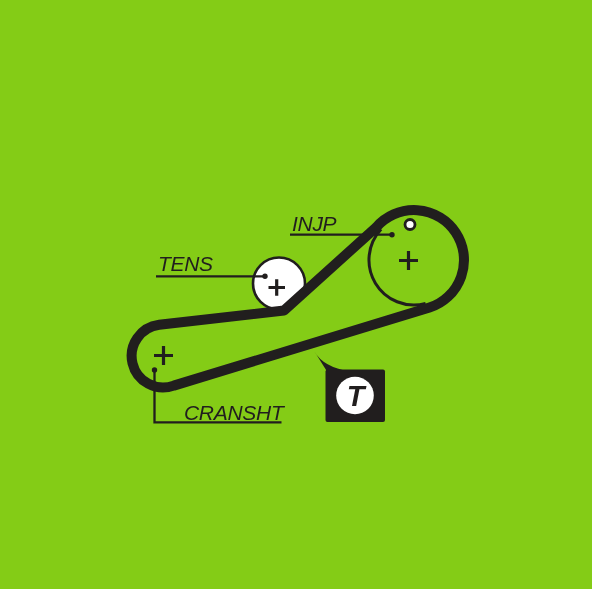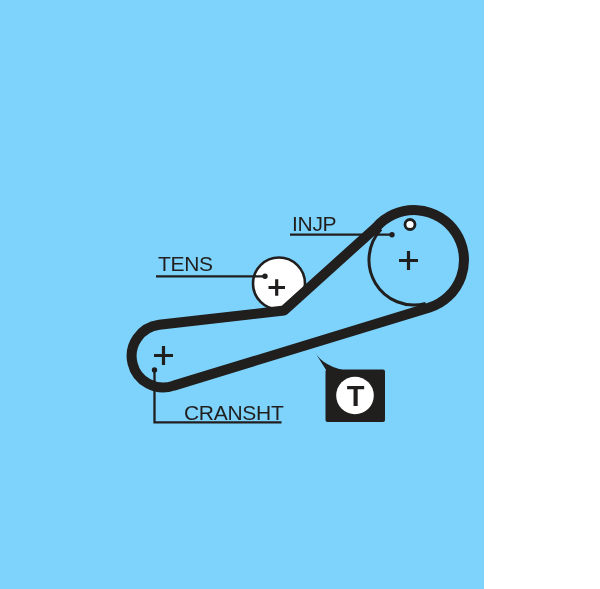--- a/index.html
+++ b/index.html
@@ -2,24 +2,25 @@
 <html><head>
 <meta charset="utf-8">
 <style>
   html, body {
     margin: 0;
     padding: 0;
     background: #ffffff;
   }
   #stage {
     position: relative;
-    width: 484px;
+    width: 592px;
     height: 589px;
-    background: #7dd3fc;
+    background: #84cc16;
     overflow: hidden;
+    font-style: italic;
   }
   svg { display: block; }
   .lbl {
     font-family: "Liberation Sans", "DejaVu Sans", sans-serif;
     font-size: 21px;
     letter-spacing: -0.3px;
     font-weight: 400;
   }
   .badge-letter {
     font-family: "Liberation Sans", "DejaVu Sans", sans-serif;

